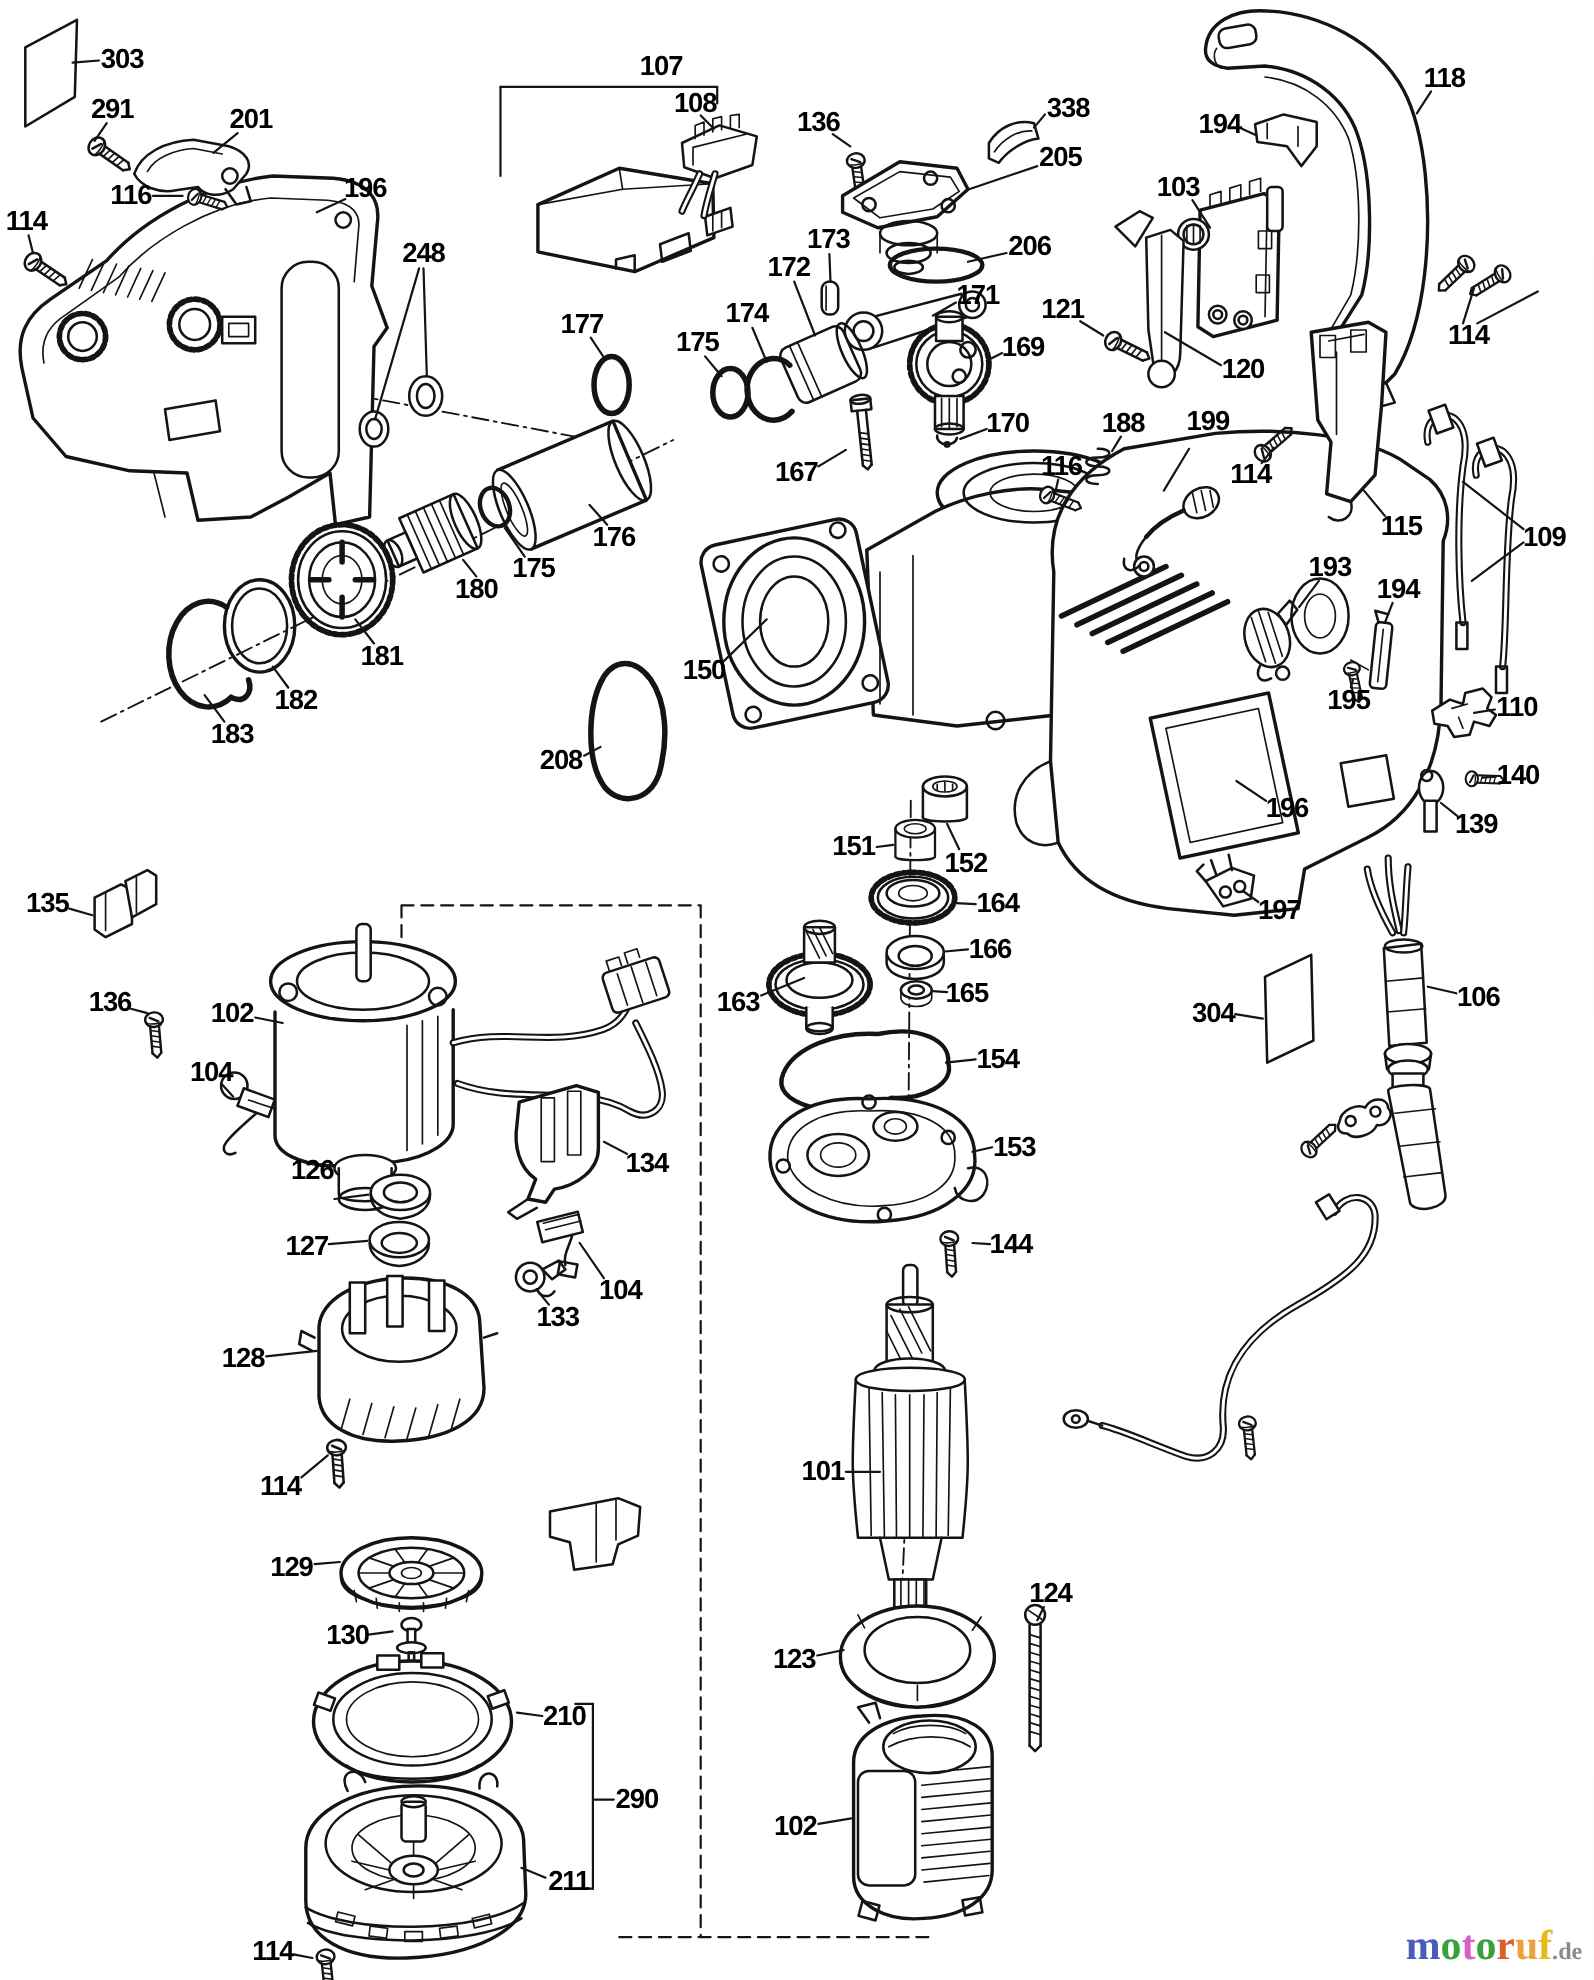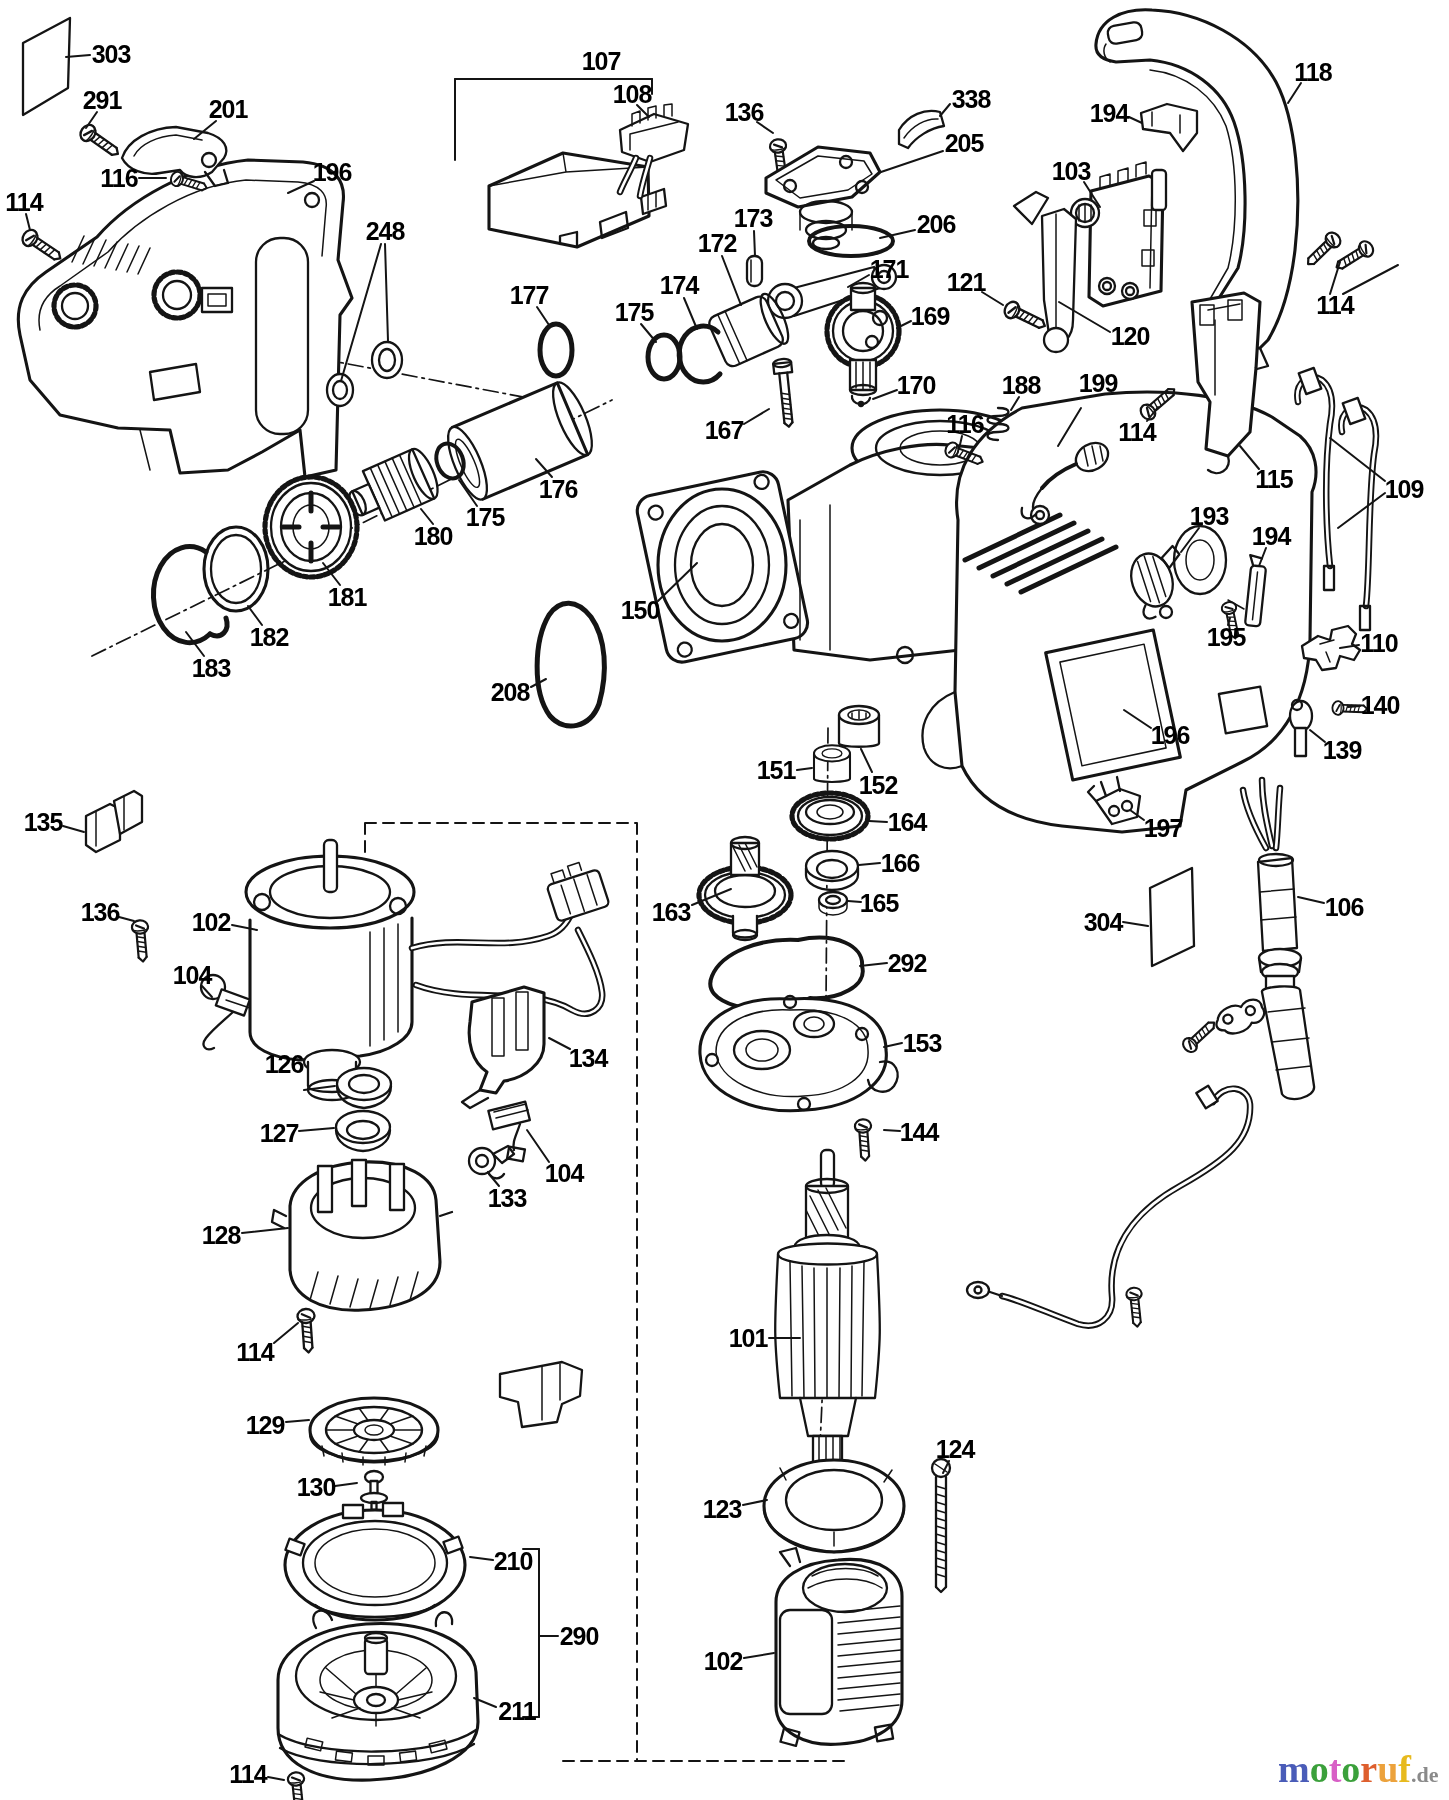--- a/index.html
+++ b/index.html
@@ -729,21 +729,21 @@
       <div class="part-label" style="left: 1170px; top: 735px;">196</div>
       <div class="part-label" style="left: 1163px; top: 828px;">197</div>
       <div class="part-label" style="left: 1103px; top: 922px;">304</div>
       <div class="part-label" style="left: 1344px; top: 907px;">106</div>
       <div class="part-label" style="left: 776px; top: 770px;">151</div>
       <div class="part-label" style="left: 878px; top: 785px;">152</div>
       <div class="part-label" style="left: 907px; top: 822px;">164</div>
       <div class="part-label" style="left: 900px; top: 863px;">166</div>
       <div class="part-label" style="left: 879px; top: 903px;">165</div>
       <div class="part-label" style="left: 671px; top: 912px;">163</div>
-      <div class="part-label" style="left: 907px; top: 963px;">292</div>
+      <div class="part-label" style="left: 907px; top: 963px;">154</div>
       <div class="part-label" style="left: 922px; top: 1043px;">153</div>
       <div class="part-label" style="left: 919px; top: 1132px;">144</div>
       <div class="part-label" style="left: 748px; top: 1338px;">101</div>
       <div class="part-label" style="left: 722px; top: 1509px;">123</div>
       <div class="part-label" style="left: 955px; top: 1449px;">124</div>
       <div class="part-label" style="left: 723px; top: 1661px;">102</div>
       <div class="part-label" style="left: 265px; top: 1425px;">129</div>
       <div class="part-label" style="left: 316px; top: 1487px;">130</div>
       <div class="part-label" style="left: 513px; top: 1561px;">210</div>
       <div class="part-label" style="left: 579px; top: 1636px;">290</div>

